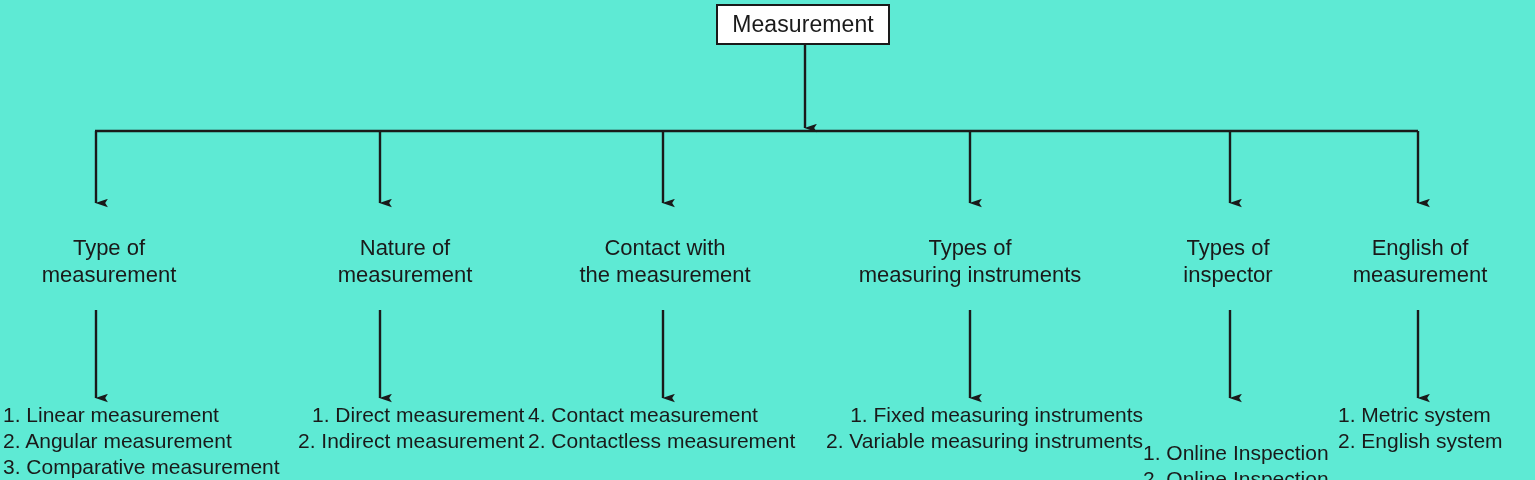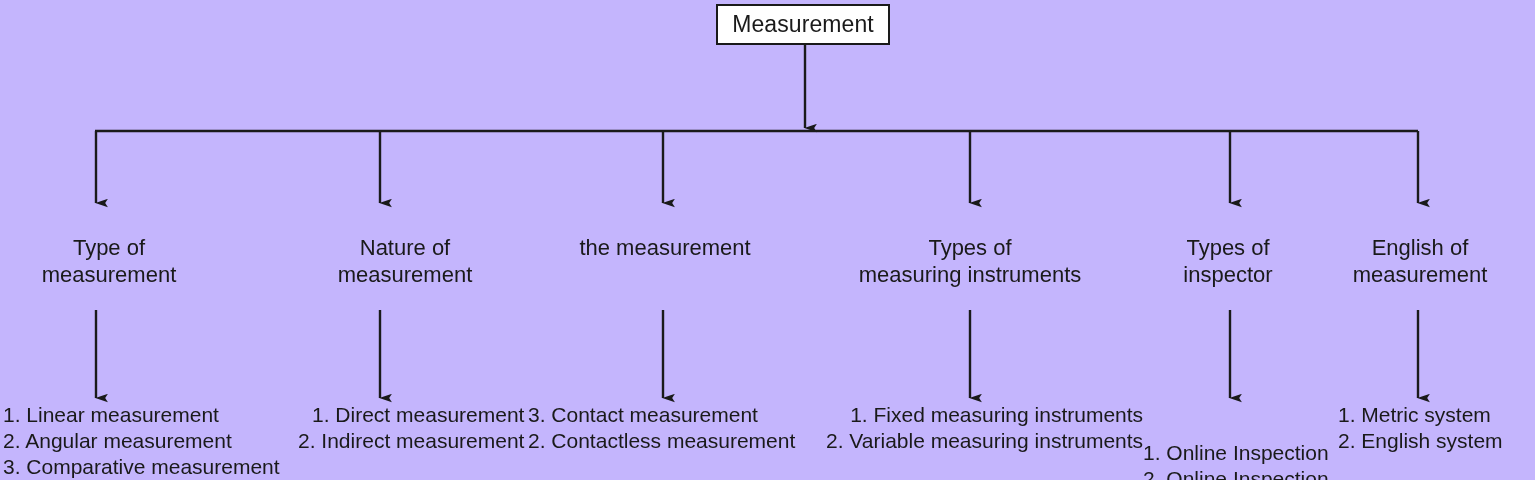--- a/index.html
+++ b/index.html
@@ -9,21 +9,21 @@
     background: #ffffff;
   }
   body {
     font-family: "Liberation Sans", sans-serif;
     color: #1a1a1a;
   }
   #diagram-root {
     position: relative;
     width: 1535px;
     height: 480px;
-    background: #c4b5fd;
+    background: #5eead4;
     overflow: hidden;
   }
   #connector-layer {
     position: absolute;
     left: 0;
     top: 0;
     width: 1535px;
     height: 480px;
     pointer-events: none;
   }
@@ -128,24 +128,25 @@
   <div class="branch-title" style="left:405px;">
     <span class="branch-title-line">Nature of</span>
     <span class="branch-title-line">measurement</span>
   </div>
   <div class="branch-list" style="left:298px;text-align:right;">
     <span class="branch-list-item">1. Direct measurement</span>
     <span class="branch-list-item">2. Indirect measurement</span>
   </div>
 
   <div class="branch-title" style="left:665px;">
+    <span class="branch-title-line">Contact with</span>
     <span class="branch-title-line">the measurement</span>
   </div>
   <div class="branch-list" style="left:528px;">
-    <span class="branch-list-item">3. Contact measurement</span>
+    <span class="branch-list-item">4. Contact measurement</span>
     <span class="branch-list-item">2. Contactless measurement</span>
   </div>
 
   <div class="branch-title" style="left:970px;">
     <span class="branch-title-line">Types of</span>
     <span class="branch-title-line">measuring instruments</span>
   </div>
   <div class="branch-list" style="left:826px;text-align:right;">
     <span class="branch-list-item">1. Fixed measuring instruments</span>
     <span class="branch-list-item">2. Variable measuring instruments</span>

